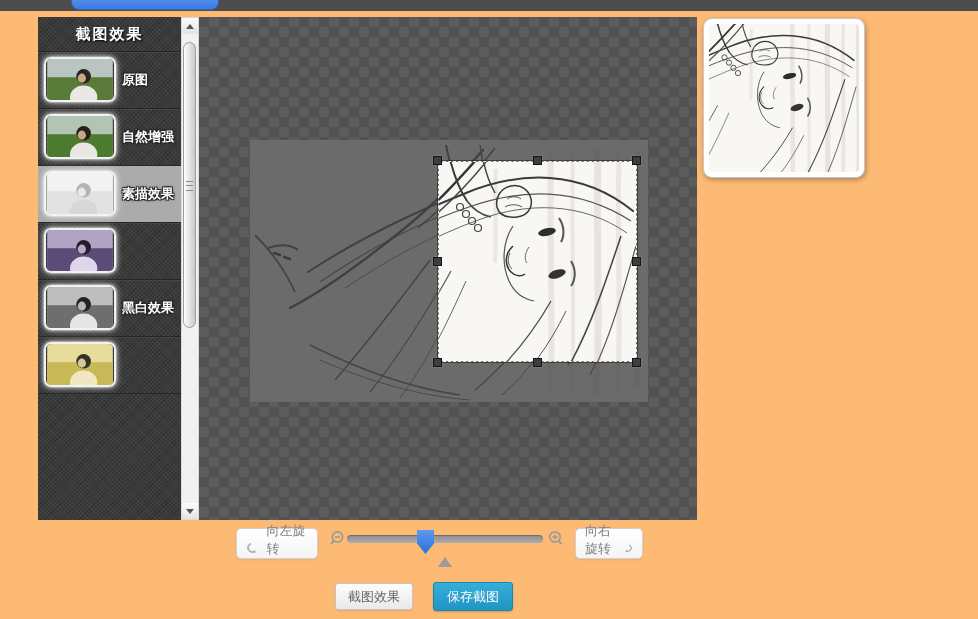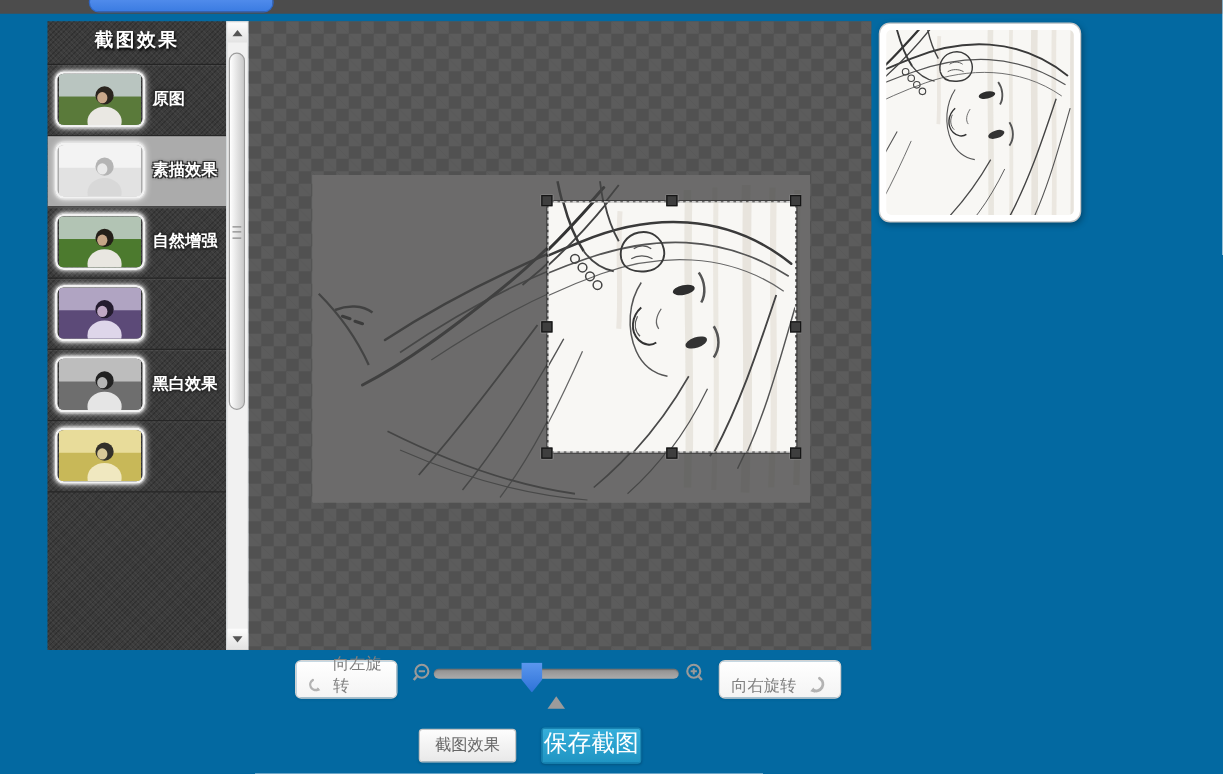--- a/index.html
+++ b/index.html
@@ -1,17 +1,17 @@
 <!DOCTYPE html>
 <html><head>
 <meta charset="utf-8">
 <style>
   html,body{margin:0;padding:0;background:#fff;}
-  #app{position:relative;width:978px;height:619px;overflow:hidden;background:#0369a1;
-       font-family:Liberation Mono, monospace;}
+  #app{position:relative;width:978px;height:619px;overflow:hidden;background:#fdba74;
+       font-family:Liberation Sans, sans-serif;}
 
   
   .topbar{position:absolute;left:0;top:0;width:978px;height:11px;background:#4c4c4c;overflow:hidden;}
   .top-blue{position:absolute;left:71px;top:-6px;width:146px;height:14px;border-radius:10px;
             background:linear-gradient(#5b93f0,#3b7ce2);border:1px solid #2f66c4;}
 
   
   .sidebar{position:absolute;left:38px;top:17px;width:143px;height:503px;overflow:hidden;
            background-color:#3b3b3b;
            background-image:repeating-linear-gradient(45deg,rgba(255,255,255,.04) 0 1px,transparent 1px 3px),
@@ -66,40 +66,40 @@
   .preview{position:absolute;left:703px;top:18px;width:150px;height:148px;padding:5px;background:#fff;
            border:1px solid #c8c8c8;border-radius:9px;box-shadow:1px 2px 5px rgba(0,0,0,.3);}
   .preview-clip{position:relative;width:150px;height:148px;overflow:hidden;border-radius:4px;}
   .preview-clip svg{position:absolute;left:-141px;top:-16px;}
 
   
   .rot-btn{position:absolute;height:31px;background:linear-gradient(#ffffff,#f4f4f4);border:1px solid #d2d2d2;
            border-radius:5px;box-sizing:border-box;display:flex;align-items:flex-end;gap:6px;
            font-size:13px;color:#808080;padding:0 9px;cursor:pointer;box-shadow:0 1px 2px rgba(0,0,0,.08);}
   .rot-left{left:236px;top:528px;width:82px;}
-  .rot-right{left:575px;top:528px;width:98px;}
+  .rot-right{left:575px;top:528px;width:68px;}
   .mag{position:absolute;width:18px;height:18px;cursor:pointer;}
   .mag-out{left:328px;top:530px;}
   .mag-in{left:547px;top:530px;}
   .slider-track{position:absolute;left:347px;top:535px;width:196px;height:8px;border-radius:4px;
                 background:linear-gradient(#8f8f8f,#ababab);box-shadow:inset 0 1px 1px rgba(0,0,0,.25);cursor:pointer;}
   .slider-thumb{position:absolute;left:417px;top:530px;width:17px;height:24px;cursor:grab;
                 background:linear-gradient(#5b97ee,#2e72d8);
                 clip-path:polygon(0 0,100% 0,100% 56%,50% 100%,0 56%);}
   .tri-marker{position:absolute;left:438px;top:557px;width:0;height:0;
               border-left:7px solid transparent;border-right:7px solid transparent;border-bottom:10px solid #9b9b9b;}
 
   
   .btn-reselect{position:absolute;left:335px;top:583px;width:78px;height:27px;border-radius:3px;
                 background:linear-gradient(#fdfdfd,#e9e9e9);border:1px solid #c6c6c6;box-sizing:border-box;
                 font-size:13px;color:#666;text-align:center;line-height:25px;cursor:pointer;
                 box-shadow:0 1px 2px rgba(0,0,0,.1);}
   .btn-save{position:absolute;left:433px;top:582px;width:80px;height:29px;border-radius:3px;
             background:linear-gradient(#35aeda,#2095c3);border:1px solid #1b86b2;box-sizing:border-box;
-            font-size:19px;color:#fff;text-align:center;line-height:27px;cursor:pointer;
+            font-size:13px;color:#fff;text-align:center;line-height:27px;cursor:pointer;
             box-shadow:0 1px 2px rgba(0,0,0,.2);}
 
   .defs-holder{position:absolute;width:0;height:0;overflow:hidden;}
 </style>
 </head>
 <body>
 
 <div id="app">
 
   <svg class="defs-holder" aria-hidden="true">
@@ -169,44 +169,44 @@
             <rect y="20" width="72" height="25" fill="#5a7a3a"></rect>
             <ellipse cx="40" cy="42" rx="15" ry="13" fill="#eae8e3"></ellipse>
             <circle cx="40" cy="19" r="8" fill="#2a241e"></circle>
             <ellipse cx="38" cy="21" rx="4.5" ry="5" fill="#c9a88a"></ellipse>
           </svg>
       </div>
       <span class="effect-label">原图</span>
     </div>
 
 
+    <div class="effect-item">
+      <div class="thumb">
+        <svg viewBox="0 0 72 45">
+            <rect width="72" height="45" fill="#b2c4b4"></rect>
+            <rect y="20" width="72" height="25" fill="#4c7a2e"></rect>
+            <ellipse cx="40" cy="42" rx="15" ry="13" fill="#e9e7e1"></ellipse>
+            <circle cx="40" cy="19" r="8" fill="#241f18"></circle>
+            <ellipse cx="38" cy="21" rx="4.5" ry="5" fill="#c7a687"></ellipse>
+          </svg>
+      </div>
+      <span class="effect-label">自然增强</span>
+    </div>
+
     <div class="effect-item selected">
       <div class="thumb">
         <svg viewBox="0 0 72 45">
             <rect width="72" height="45" fill="#f3f3f3"></rect>
             <rect y="20" width="72" height="25" fill="#e2e2e2"></rect>
             <ellipse cx="40" cy="42" rx="15" ry="13" fill="#d8d8d8"></ellipse>
             <circle cx="40" cy="19" r="8" fill="#b4b4b4"></circle>
             <ellipse cx="38" cy="21" rx="4.5" ry="5" fill="#e9e9e9"></ellipse>
           </svg>
       </div>
       <span class="effect-label">素描效果</span>
-    </div>
-
-    <div class="effect-item">
-      <div class="thumb">
-        <svg viewBox="0 0 72 45">
-            <rect width="72" height="45" fill="#b2c4b4"></rect>
-            <rect y="20" width="72" height="25" fill="#4c7a2e"></rect>
-            <ellipse cx="40" cy="42" rx="15" ry="13" fill="#e9e7e1"></ellipse>
-            <circle cx="40" cy="19" r="8" fill="#241f18"></circle>
-            <ellipse cx="38" cy="21" rx="4.5" ry="5" fill="#c7a687"></ellipse>
-          </svg>
-      </div>
-      <span class="effect-label">自然增强</span>
     </div>
 
     <div class="effect-item">
       <div class="thumb">
         <svg viewBox="0 0 72 45">
             <rect width="72" height="45" fill="#b0a4c2"></rect>
             <rect y="20" width="72" height="25" fill="#5c4a78"></rect>
             <ellipse cx="40" cy="42" rx="15" ry="13" fill="#ded6ea"></ellipse>
             <circle cx="40" cy="19" r="8" fill="#241c2e"></circle>
             <ellipse cx="38" cy="21" rx="4.5" ry="5" fill="#c0a8c4"></ellipse>

